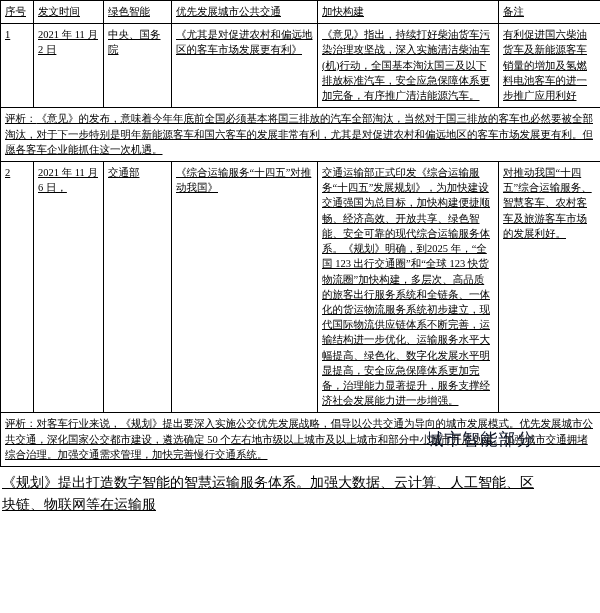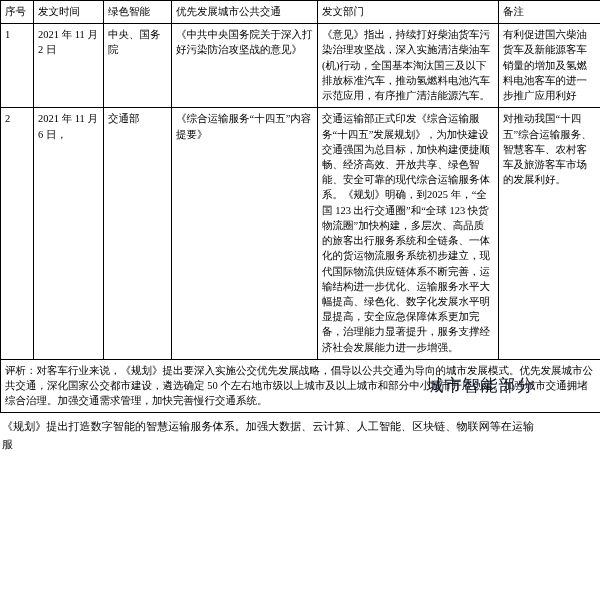--- a/index.html
+++ b/index.html
@@ -9,20 +9,21 @@
   }
   body {
     width: 600px;
     font-family: "Liberation Serif", serif;
     color: #000000;
     -webkit-font-smoothing: antialiased;
   }
   .doc {
     width: 536px;
     box-sizing: border-box;
+    text-decoration: underline;
   }
   table.policy-table {
     border-collapse: collapse;
     width: 600px;
     table-layout: fixed;
   }
   table.policy-table td,
   table.policy-table th {
     border: 1px solid #000000;
     vertical-align: top;
@@ -57,21 +58,21 @@
     padding: 6px 5px 7px 4px;
     text-align: justify;
   }
   .comment-label {
     font-weight: normal;
   }
   .row2 td {
     line-height: 1.5;
   }
   .footer-note {
-    font-size: 11px;
+    font-size: 14px;
     line-height: 1.55;
     padding: 5px 2px 0 2px;
     text-align: justify;
     font-family: "Liberation Serif", serif;
   }
   .watermark-area {
     position: relative;
   }
   .watermark {
     position: absolute;
@@ -96,38 +97,41 @@
         <col class="c4">
         <col class="c5">
         <col class="c6">
     </colgroup>
     <thead>
       <tr>
         <td>序号</td>
         <td>发文时间</td>
         <td>绿色智能</td>
         <td>优先发展城市公共交通</td>
-        <td>发文部门</td>
+        <td>加快构建</td>
         <td>备注</td>
       </tr>
     </thead>
     <tbody>
       <tr class="row1">
         <td class="cell-seq">1</td>
         <td>2021 年 11 月 2 日</td>
         <td>中央、国务院</td>
-        <td>《中共中央国务院关于深入打好污染防治攻坚战的意见》</td>
-        <td>《意见》指出，持续打好柴油货车污染治理攻坚战，深入实施清洁柴油车(机)行动，全国基本淘汰国三及以下排放标准汽车，推动氢燃料电池汽车示范应用，有序推广清洁能源汽车。</td>
+        <td>《尤其是对促进农村和偏远地区的客车市场发展更有利》</td>
+        <td>《意见》指出，持续打好柴油货车污染治理攻坚战，深入实施清洁柴油车(机)行动，全国基本淘汰国三及以下排放标准汽车，安全应急保障体系更加完备，有序推广清洁能源汽车。</td>
         <td>有利促进国六柴油货车及新能源客车销量的增加及氢燃料电池客车的进一步推广应用利好</td>
+      </tr>
+      <tr class="comment-row">
+        <td colspan="6"><span class="comment-label">评析：</span><span>《意见》的发布，意味着今年年底前全国必须基本将国三排放的汽车全部淘汰，当然对于国三排放的客车也必然要被全部淘汰，对于下一步特别是明年新能源客车和国六客车的发展非常有利，尤其是对促进农村和偏远地区的客车市场发展更有利。但愿各客车企业能抓住这一次机遇。</span></td>
       </tr>
       <tr class="row2">
         <td class="cell-seq">2</td>
         <td>2021 年 11 月 6 日，</td>
         <td>交通部</td>
-        <td>《综合运输服务“十四五”内容提要》</td>
+        <td>《综合运输服务“十四五”对推动我国》</td>
         <td>交通运输部正式印发《综合运输服务“十四五”发展规划》，为加快建设交通强国为总目标，加快构建便捷顺畅、经济高效、开放共享、绿色智能、安全可靠的现代综合运输服务体系。《规划》明确，到2025 年，“全国 123 出行交通圈”和“全球 123 快货物流圈”加快构建，多层次、高品质的旅客出行服务系统和全链条、一体化的货运物流服务系统初步建立，现代国际物流供应链体系不断完善，运输结构进一步优化、运输服务水平大幅提高、绿色化、数字化发展水平明显提高，安全应急保障体系更加完备，治理能力显著提升，服务支撑经济社会发展能力进一步增强。</td>
         <td>对推动我国“十四五”综合运输服务、智慧客车、农村客车及旅游客车市场的发展利好。</td>
       </tr>
       <tr class="comment-row watermark-area">
         <td colspan="6">
           <span class="comment-label">评析：</span><span>对客车行业来说，《规划》提出要深入实施公交优先发展战略，倡导以公共交通为导向的城市发展模式。优先发展城市公共交通，深化国家公交都市建设，遴选确定 50 个左右地市级以上城市及以上城市和部分中小城市开展创建。加强城市交通拥堵综合治理。加强交通需求管理，加快完善慢行交通系统。</span>
           <span class="watermark">城市智能部分</span>
         </td>
       </tr>
     </tbody>

